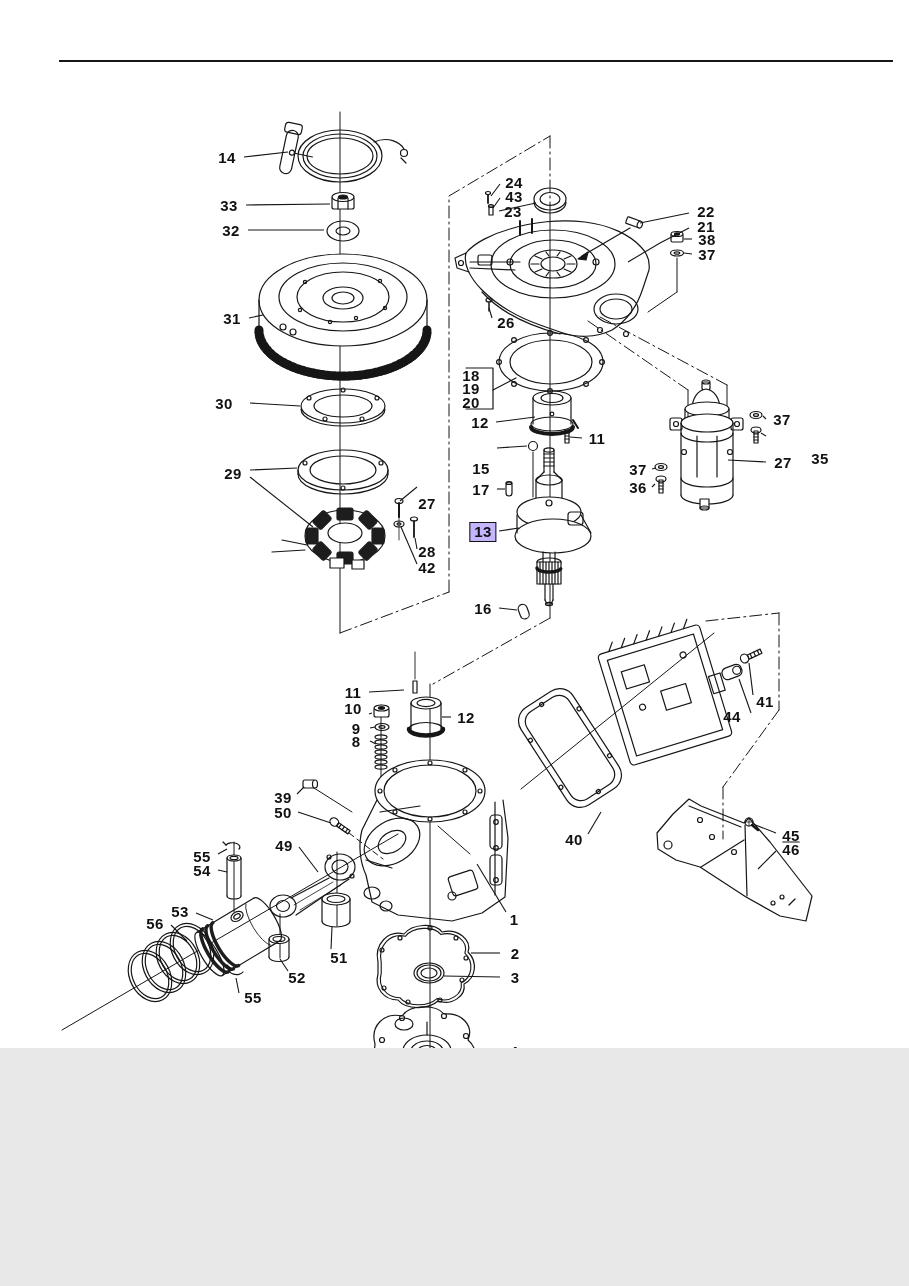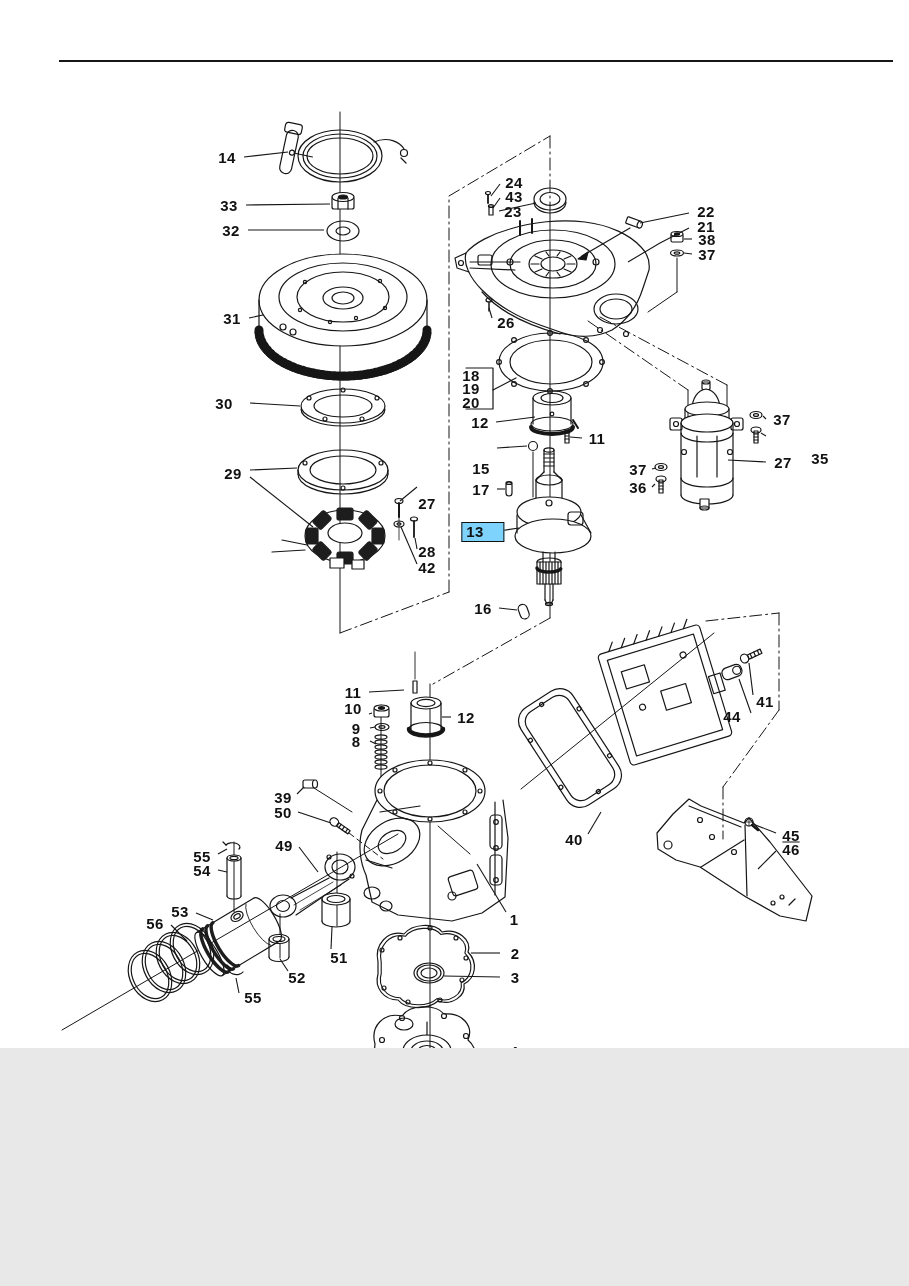--- a/index.html
+++ b/index.html
@@ -2,21 +2,21 @@
 <html><head>
 <meta charset="utf-8">
 <style>
   html,body{margin:0;padding:0;background:#e8e8e8;}
   .page{position:relative;width:909px;height:1048px;background:#ffffff;overflow:hidden;
         font-family:"Liberation Sans",sans-serif;}
   #drawing{position:absolute;left:0;top:0;}
   .callout{position:absolute;transform:translate(-50%,-50%);
            font:bold 15px "Liberation Sans",sans-serif;color:#111;
            letter-spacing:.3px;line-height:1;white-space:nowrap;}
-  .callout.boxed{border:1.7px solid #111;padding:1px 20px 2px 4px;background:#7dd3fc;}
+  .callout.boxed{border:1.7px solid #111;padding:1px 4px 2px 4px;background:#c4b5fd;}
 </style>
 </head>
 <body>
 
 <div class="page" id="page">
 
 <svg id="drawing" width="909" height="1286" viewBox="0 0 909 1286">
 
   <line x1="59" y1="61" x2="893" y2="61" stroke="#161616" stroke-width="2"></line>
 

